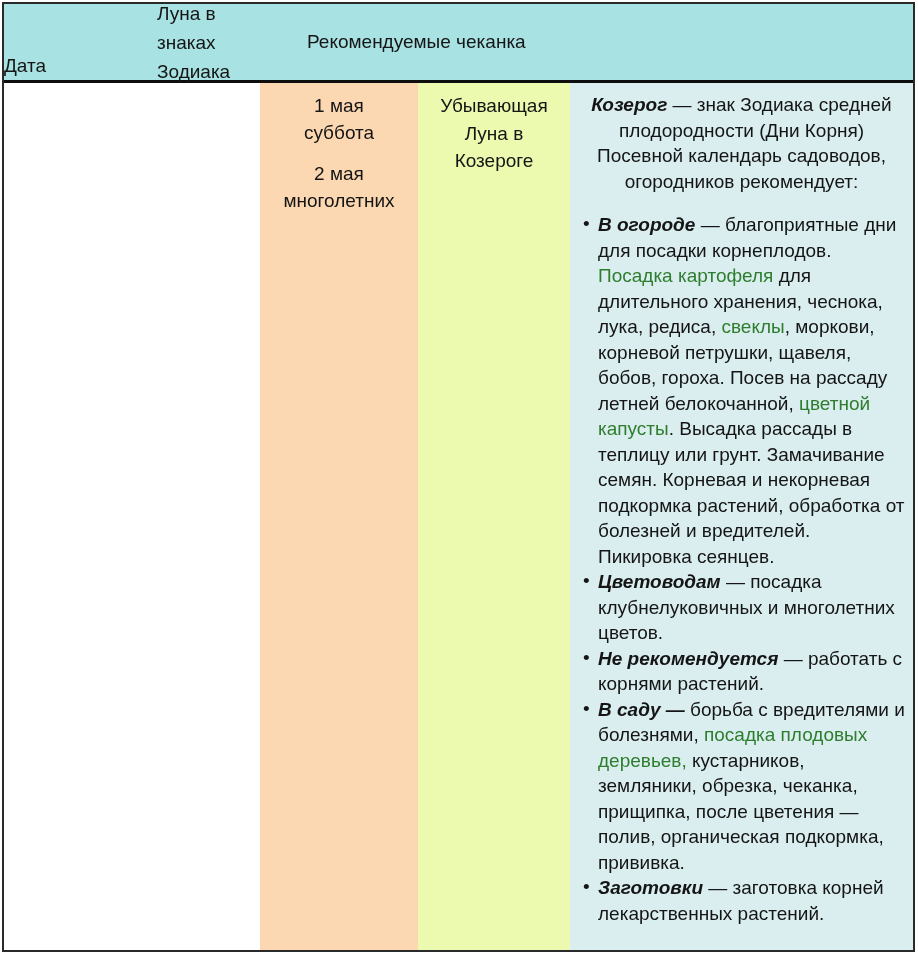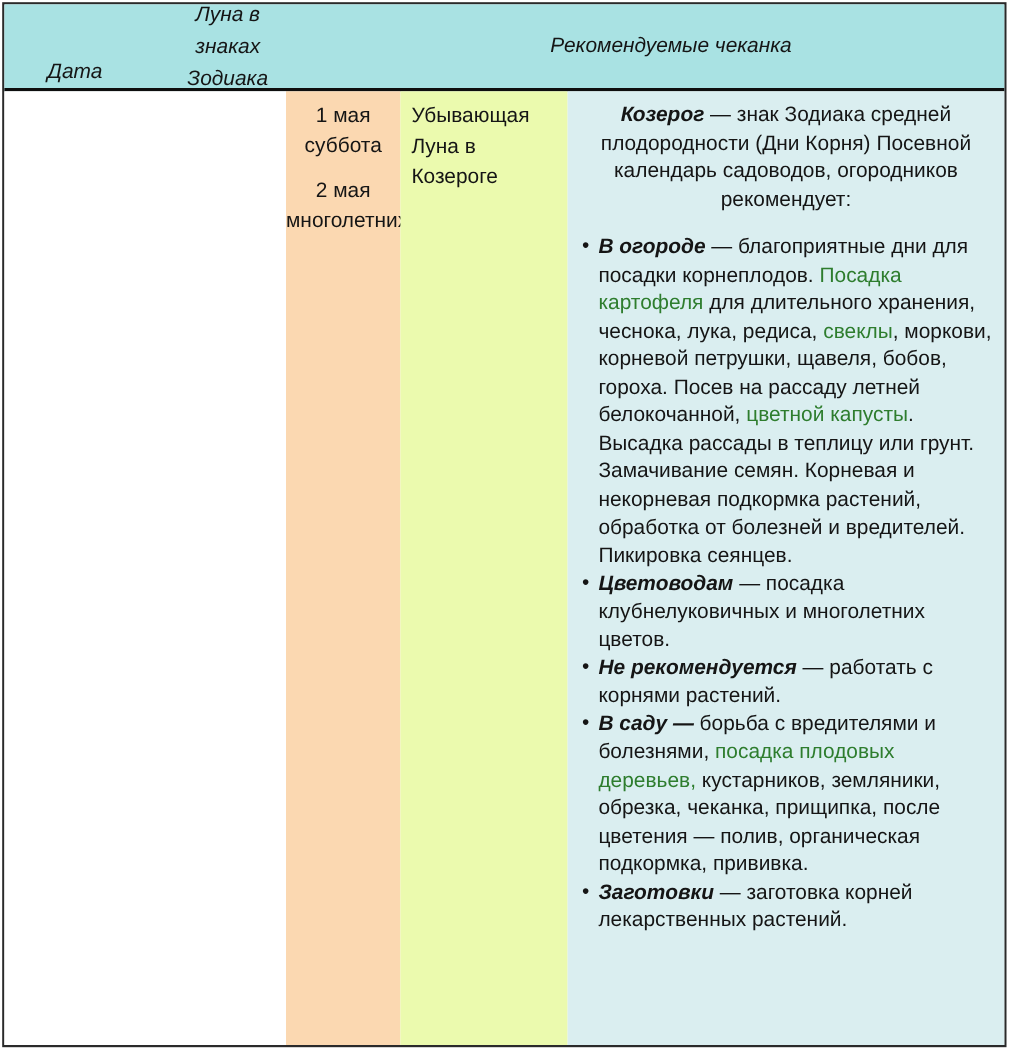--- a/index.html
+++ b/index.html
@@ -30,38 +30,38 @@
     background:#ffffff;
   }
   
   .thead{
     display:flex;align-items:center;
     background:var(--header-bg);
     border-bottom:3px solid #0e0e0e;
     height:79px;flex:0 0 79px;
     font-size:19px;
   }
-  .th{text-align:center;font-style:italic;}
+  .th{text-align:left;}
   .th-date{width:128px;margin-top:48px;}
   .th-moon{width:150px;display:flex;justify-content:center;}
   .th-moon .wrap-narrow{max-width:100px;line-height:29px;}
   .th-works{flex:1;padding-left:25px;}
   
   .tbody{flex:1;display:flex;}
   .td{height:100%;}
   .td-date{width:256px;background:#ffffff;}
   .td-day{
-    width:104px;background:var(--day-bg);
+    width:158px;background:var(--day-bg);
     text-align:center;padding-top:9px;
     font-size:19px;line-height:27px;
   }
   .date-entry{margin:0 0 14px;}
   .td-moon{
     width:152px;background:var(--moon-bg);
-    text-align:left;padding:9px 10px 0;
+    text-align:center;padding:9px 10px 0;
     font-size:19px;line-height:27.5px;
   }
   .td-works{
     flex:1;background:var(--works-bg);
     padding:9px 8px 0 8px;
     font-size:19px;line-height:25.5px;
   }
   .intro{margin:0 0 18px;text-align:center;}
   ul.works-list{margin:0;padding:0;list-style:none;}
   ul.works-list li{position:relative;padding-left:20px;}

